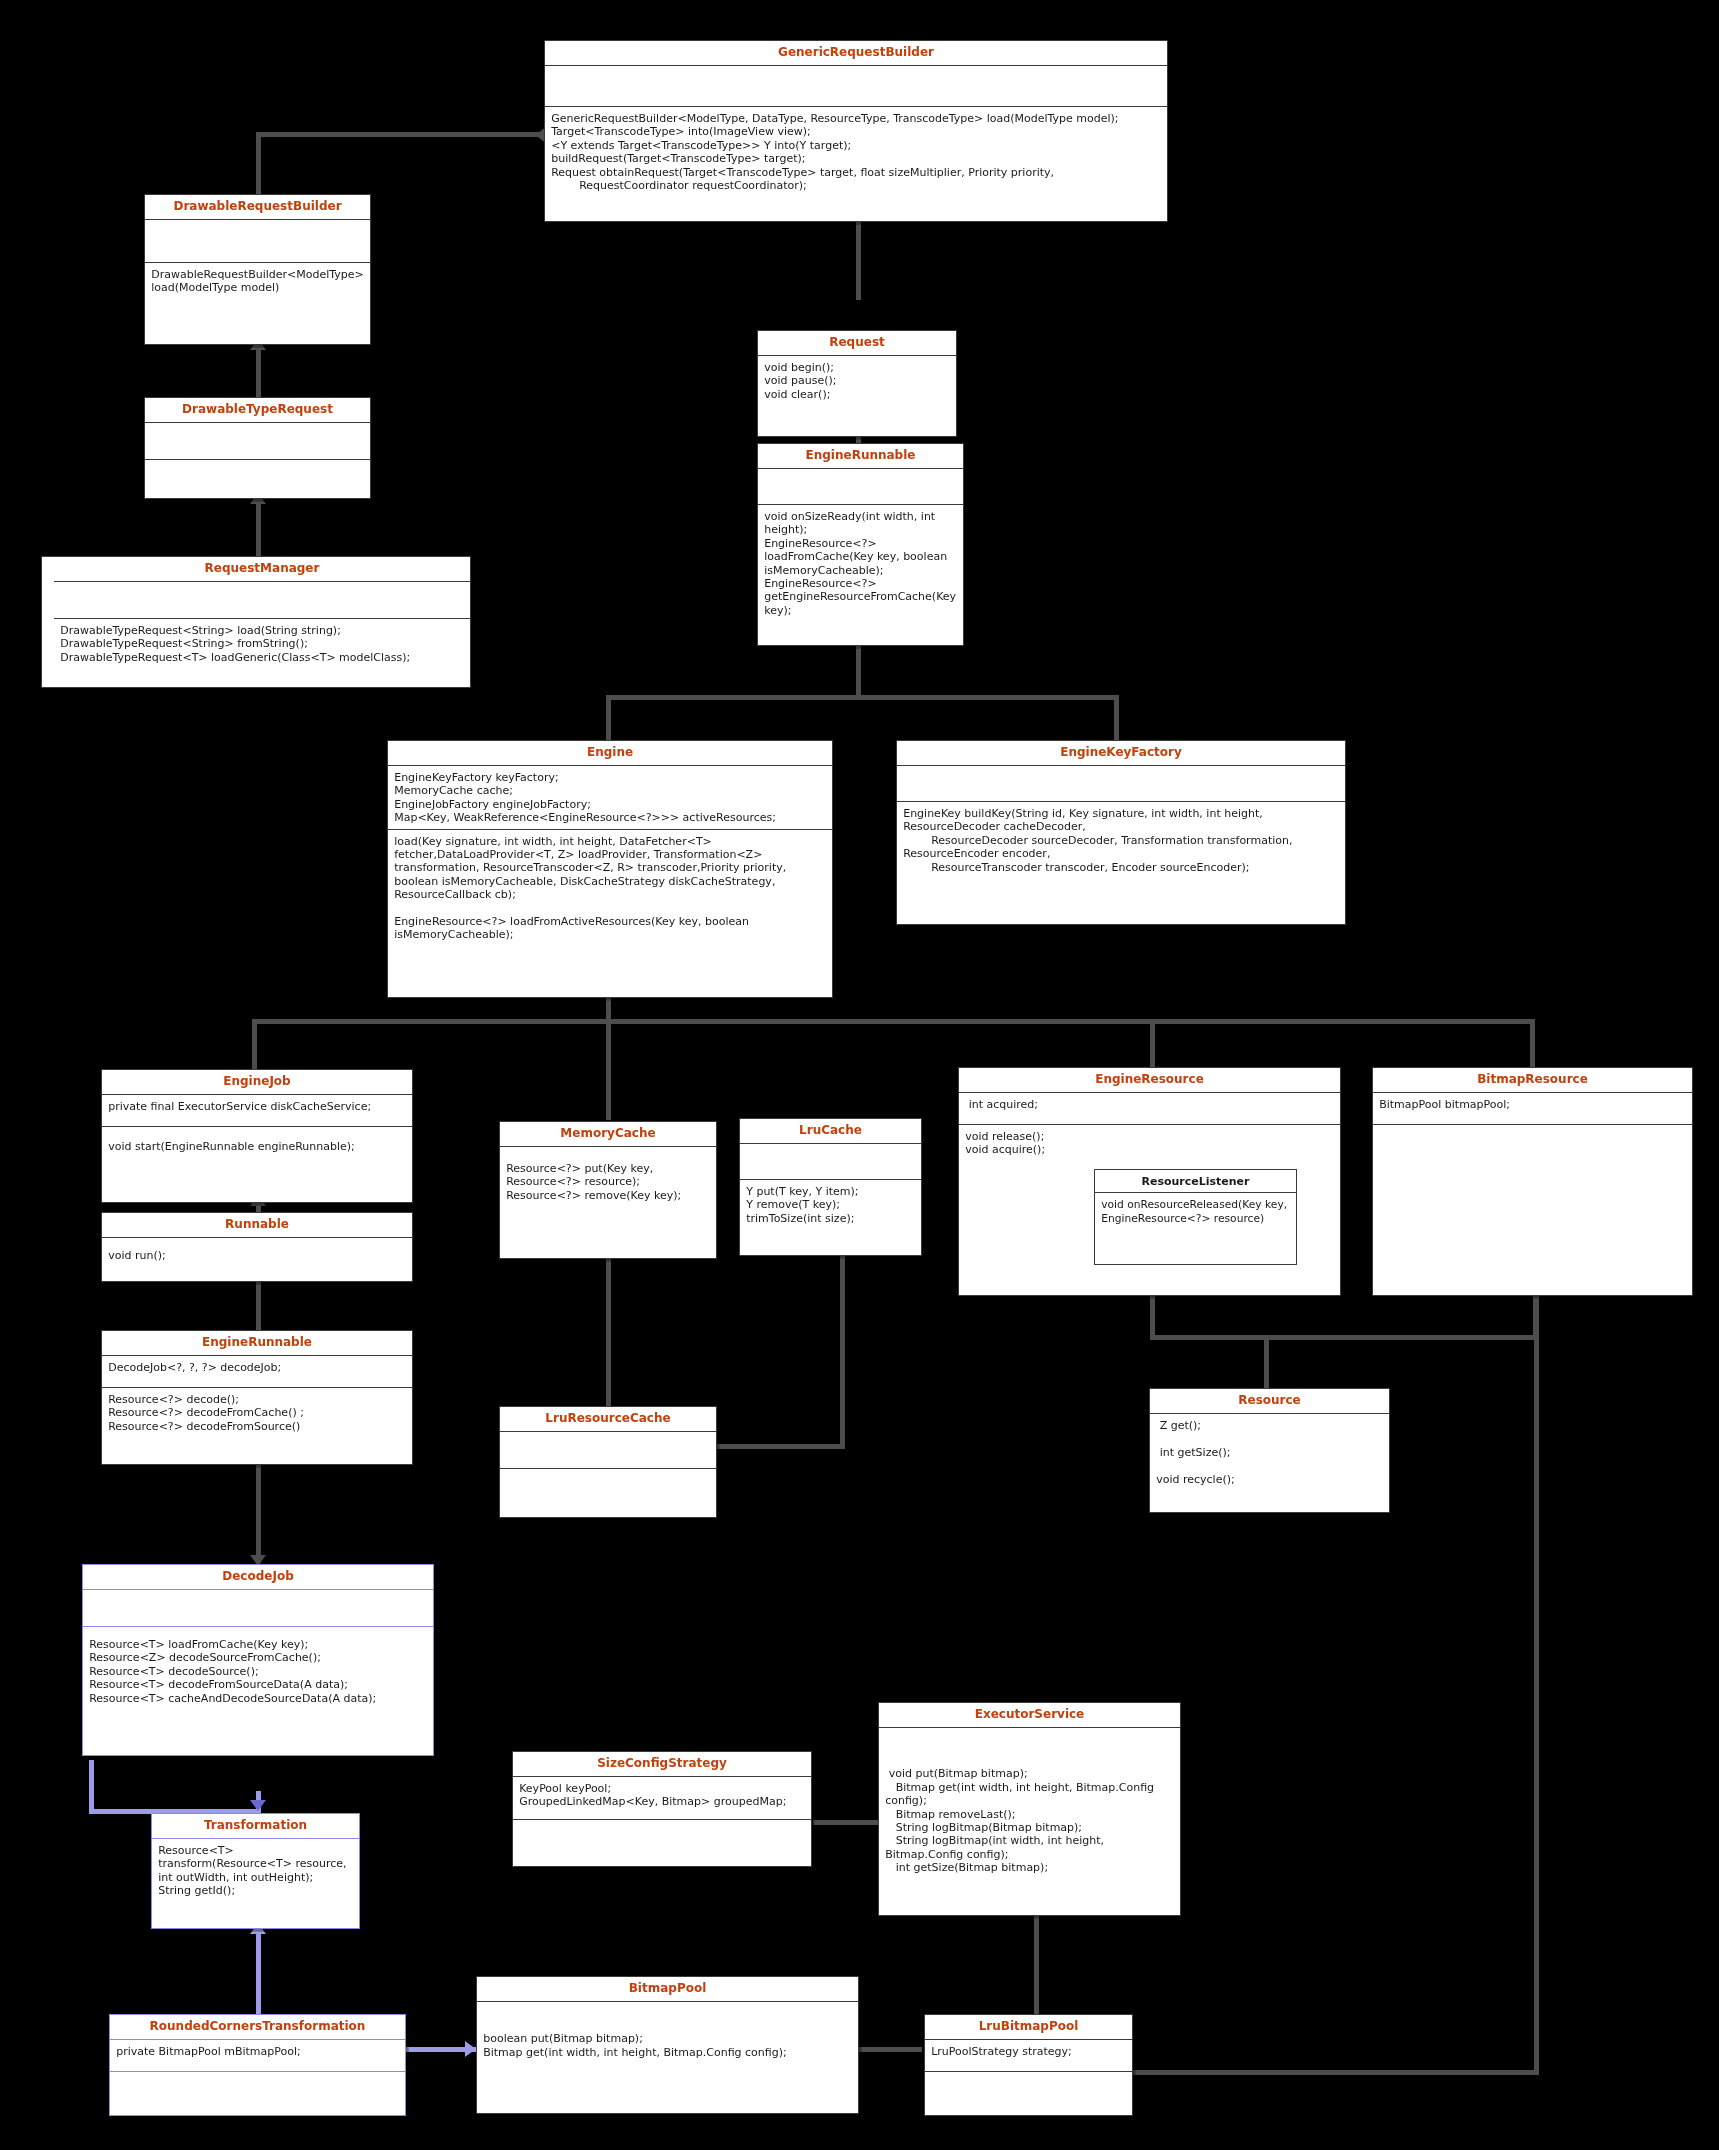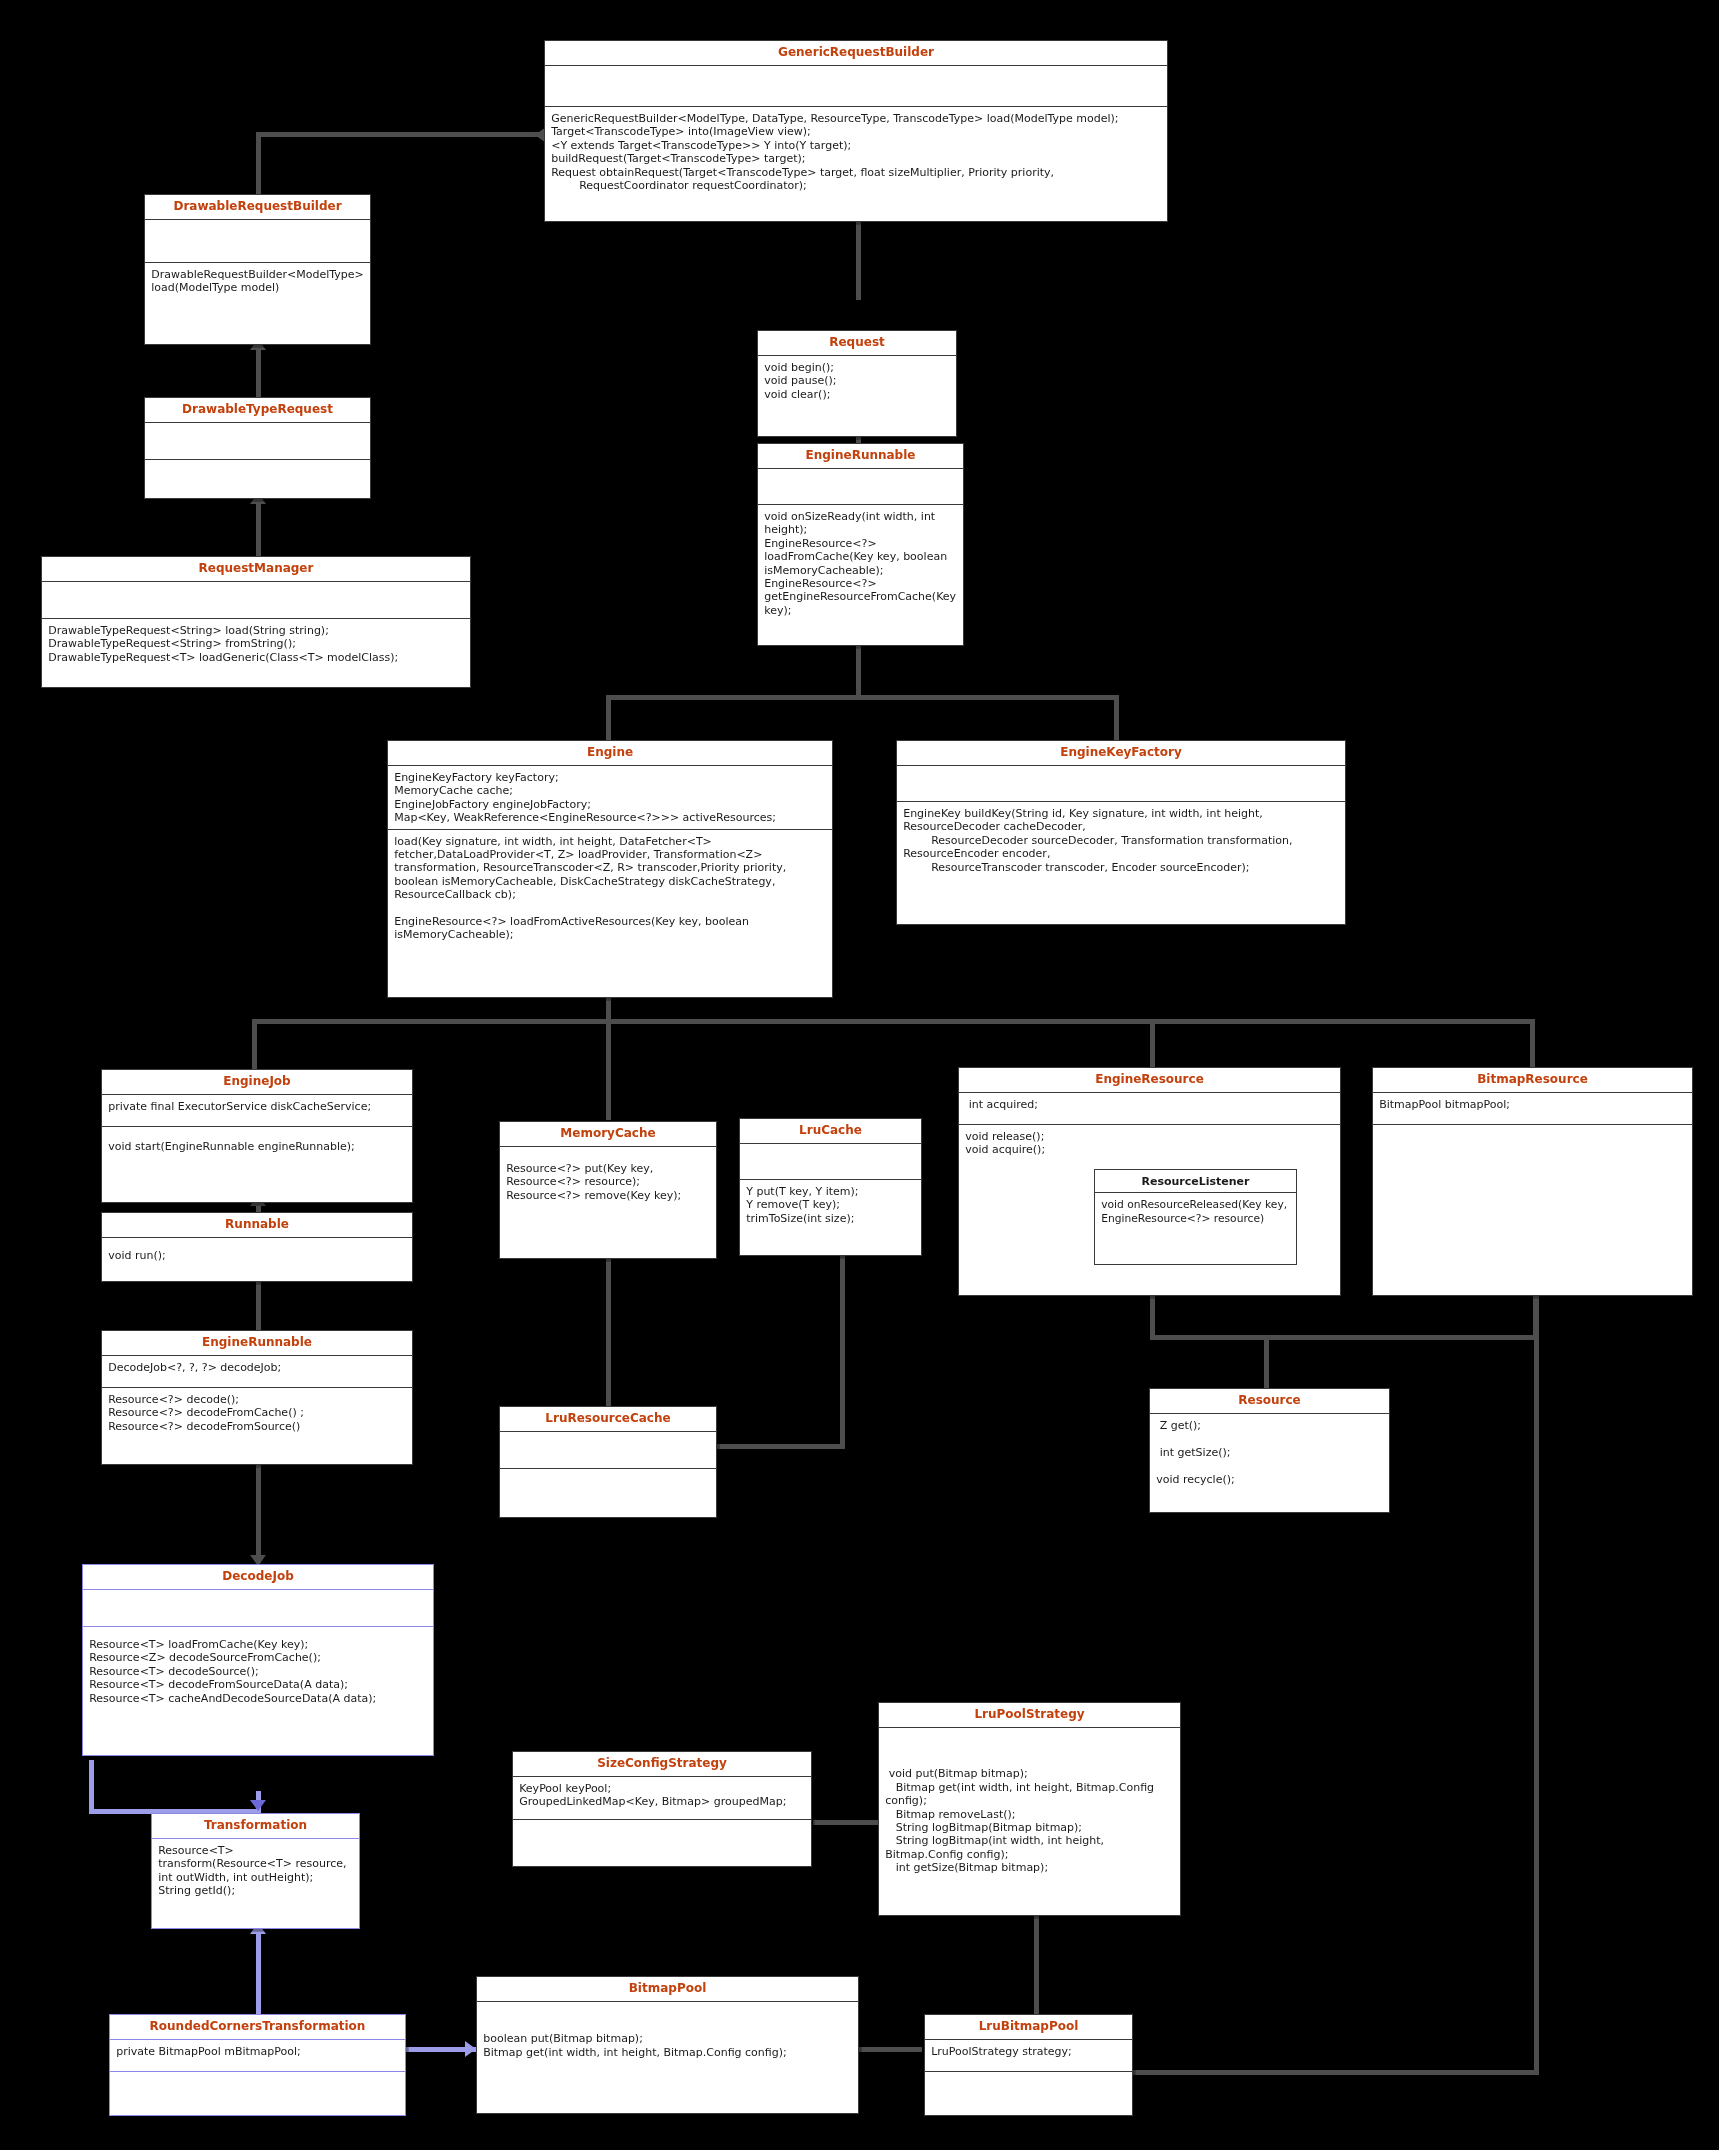--- a/index.html
+++ b/index.html
@@ -137,21 +137,21 @@
     <div class="sect" style="height:43px;"></div>
     <div class="sect last">DrawableRequestBuilder&lt;ModelType&gt; load(ModelType model)</div>
   </div>
 
   <div class="uml" style="left:144px;top:397px;width:227px;height:102px;">
     <div class="title">DrawableTypeRequest</div>
     <div class="sect" style="height:37px;"></div>
     <div class="sect last"></div>
   </div>
 
-  <div class="uml" style="left:41px;top:556px;width:430px;height:132px;">
+  <div class="uml" style="left:41px;top:556px;width:430px;height:132px;padding-left:12px;">
     <div class="title">RequestManager</div>
     <div class="sect" style="height:37px;"></div>
     <div class="sect last">DrawableTypeRequest&lt;String&gt; load(String string);
 DrawableTypeRequest&lt;String&gt; fromString();
 DrawableTypeRequest&lt;T&gt; loadGeneric(Class&lt;T&gt; modelClass);</div>
   </div>
 
   <div class="uml" style="left:757px;top:298px;width:200px;height:107px;margin-top:32px;">
     <div class="title">Request</div>
     <div class="sect last">void begin();
@@ -275,21 +275,21 @@
   </div>
 
   <div class="uml" style="left:512px;top:1751px;width:300px;height:116px;">
     <div class="title">SizeConfigStrategy</div>
     <div class="sect" style="height:43px;">KeyPool keyPool;
 GroupedLinkedMap&lt;Key, Bitmap&gt; groupedMap;</div>
     <div class="sect last"></div>
   </div>
 
   <div class="uml" style="left:878px;top:1702px;width:303px;height:214px;">
-    <div class="title">LruPoolStrategy</div>
+    <div class="title">ExecutorService</div>
     <div class="sect last" style="padding-top:39px;"> void put(Bitmap bitmap);
    Bitmap get(int width, int height, Bitmap.Config config);
    Bitmap removeLast();
    String logBitmap(Bitmap bitmap);
    String logBitmap(int width, int height, Bitmap.Config config);
    int getSize(Bitmap bitmap);</div>
   </div>
 
   <div class="uml" style="left:476px;top:1976px;width:383px;height:138px;">
     <div class="title">BitmapPool</div>

